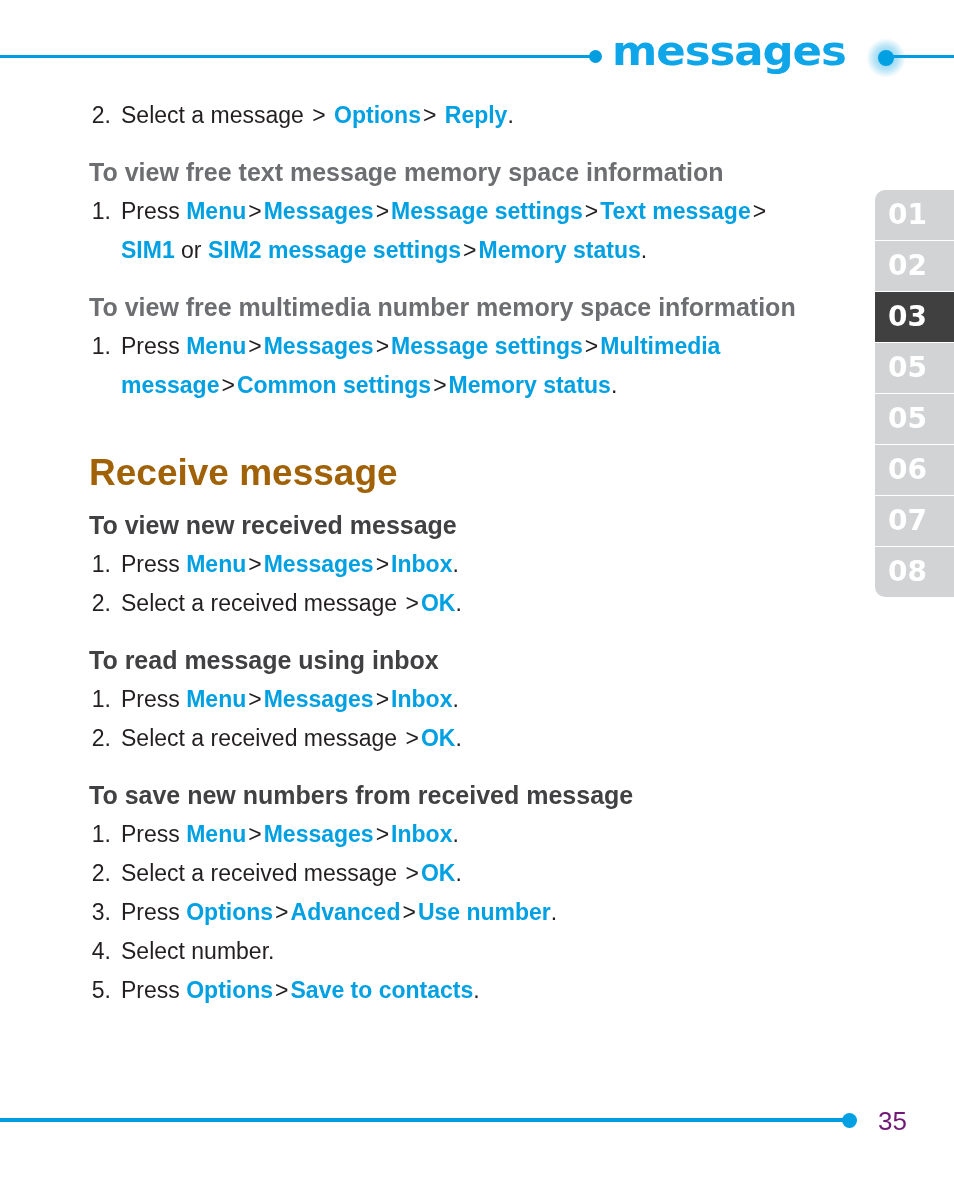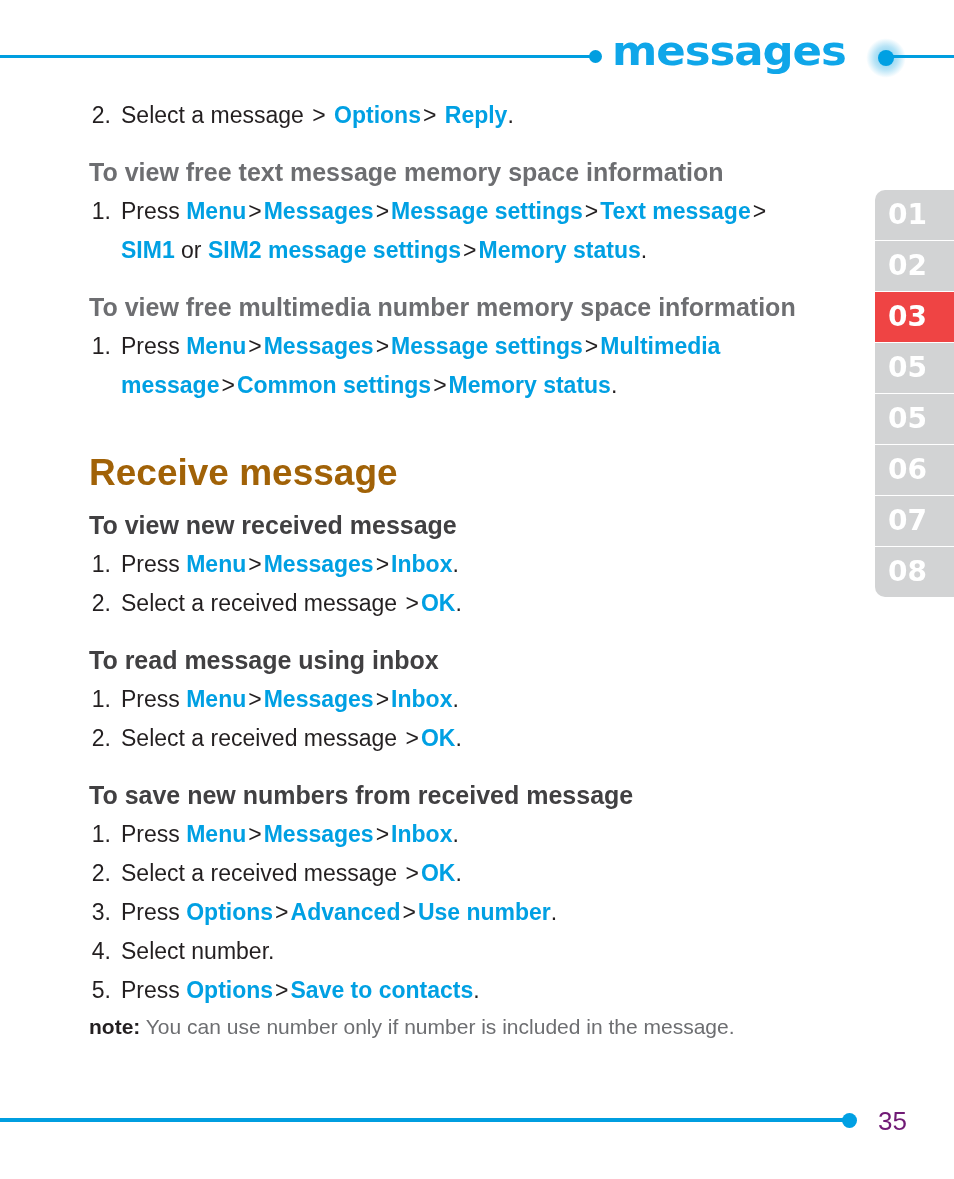--- a/index.html
+++ b/index.html
@@ -88,21 +88,21 @@
     margin-bottom: 1px;
   }
   .side-tab:first-child {
     border-top-left-radius: 10px;
   }
   .side-tab:last-child {
     border-bottom-left-radius: 10px;
     margin-bottom: 0;
   }
   .side-tab.active {
-    background: #ef4444;
+    background: #404040;
     color: #ffffff;
   }
 
   
   #content {
     position: absolute;
     left: 89px; top: 96px;
     width: 745px;
   }
 
@@ -334,23 +334,20 @@
       <span class="step-num">4.</span>
       <span class="step-body">Select number.</span>
     </li>
     <li class="step">
       <span class="step-num">5.</span>
       <span class="step-body">
         <span class="plain">Press </span><span class="mi">Options</span><span class="gt">&gt;</span><span class="mi">Save to contacts</span><span class="plain">.</span>
       </span>
     </li>
   </ul>
-  <div class="note">
-    <b>note:</b><span> You can use number only if number is included in the message.</span>
-  </div>
 
 </div>
 
 <div id="footer">
   <div class="ftr-rule"></div>
   <div class="ftr-dot"></div>
   <div class="ftr-page">35</div>
 </div>
 
 </body></html>

